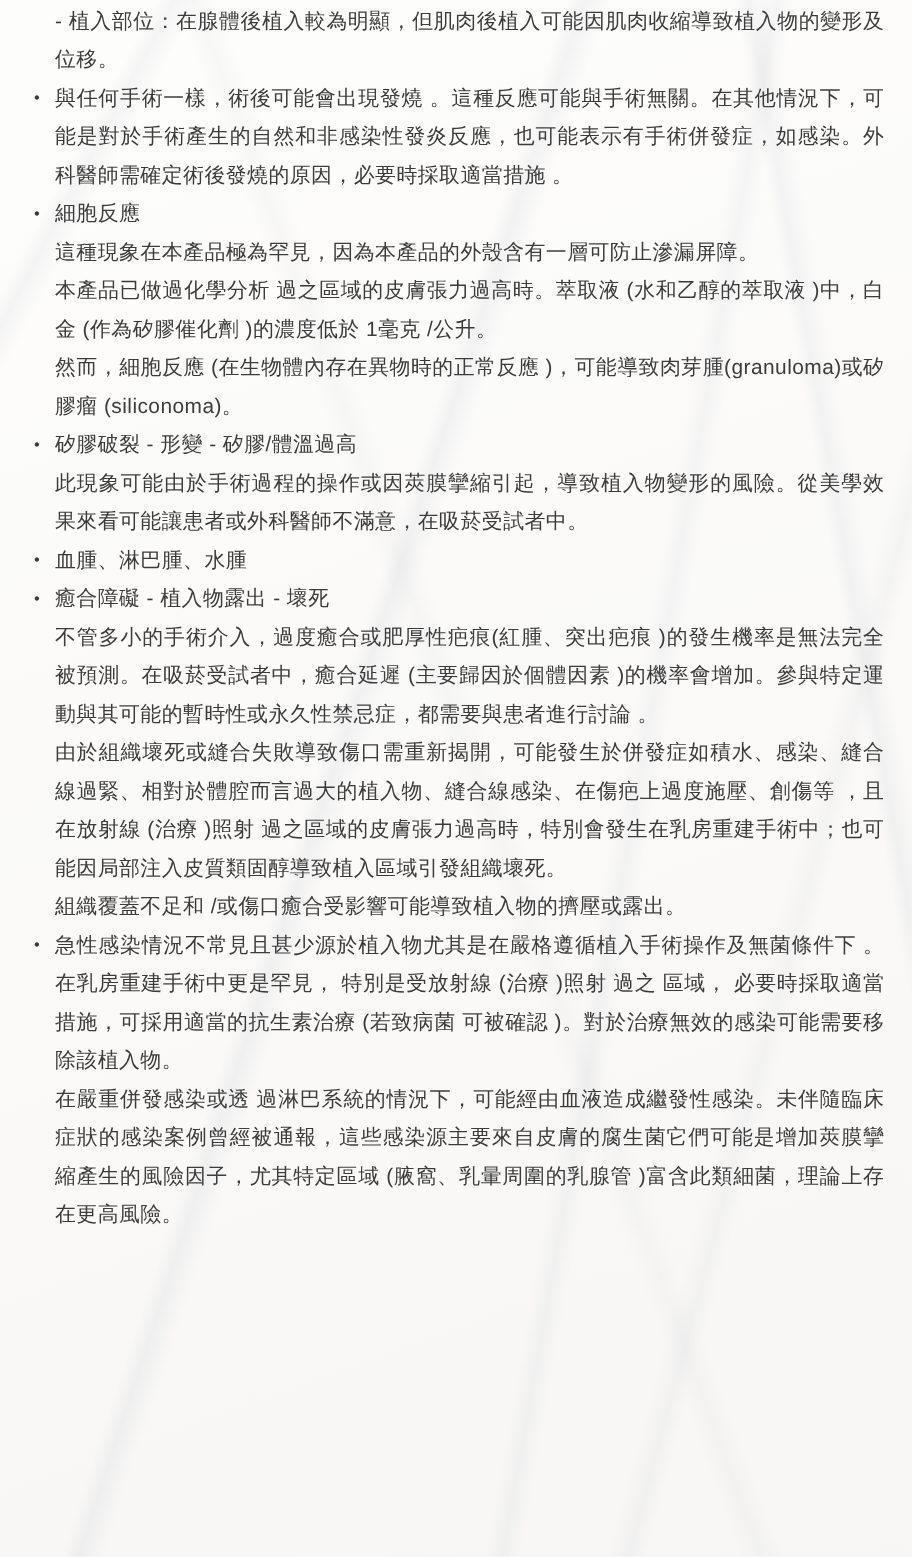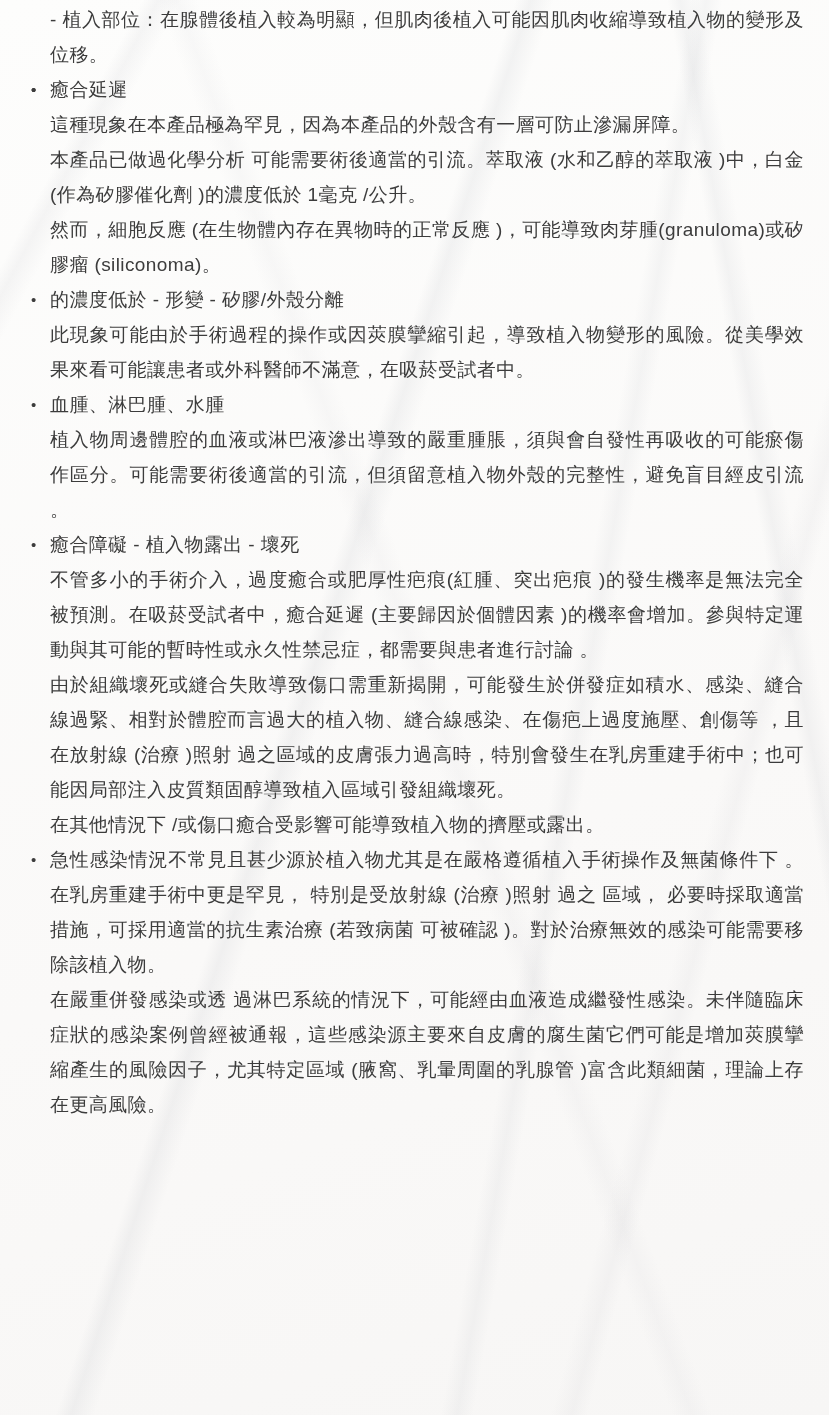--- a/index.html
+++ b/index.html
@@ -63,48 +63,48 @@
 <div class="page">
   <div class="texture"></div>
   <div class="doc">
 
     <p class="intro-line">- 植入部位：在腺體後植入較為明顯，但肌肉後植入可能因肌肉收縮導致植入物的變形及位移。</p>
 
     <ul class="risk-list">
 
       <li class="risk-item">
         <span class="dot">•</span>
+        <p class="para">與任何手術一樣，術後可能會出現發燒 。這種反應可能與手術無關。在其他情況下，可能是對於手術產生的自然和非感染性發炎反應，也可能表示有手術併發症，如感染。外科醫師需確定術後發燒的原因，必要時採取適當措施 。</p>
       </li>
 
       <li class="risk-item">
         <span class="dot">•</span>
-        <p class="risk-title">癒合延遲</p>
+        <p class="risk-title">細胞反應</p>
         <p class="para">這種現象在本產品極為罕見，因為本產品的外殼含有一層可防止滲漏屏障。</p>
-        <p class="para">本產品已做過化學分析 可能需要術後適當的引流。萃取液 (水和乙醇的萃取液 )中，白金 (作為矽膠催化劑 )的濃度低於 1毫克 /公升。</p>
+        <p class="para">本產品已做過化學分析 過之區域的皮膚張力過高時。萃取液 (水和乙醇的萃取液 )中，白金 (作為矽膠催化劑 )的濃度低於 1毫克 /公升。</p>
         <p class="para">然而，細胞反應 (在生物體內存在異物時的正常反應 )，可能導致肉芽腫(granuloma)或矽膠瘤 (siliconoma)。</p>
       </li>
 
       <li class="risk-item">
         <span class="dot">•</span>
-        <p class="risk-title">的濃度低於 - 形變 - 矽膠/外殼分離</p>
+        <p class="risk-title">矽膠破裂 - 形變 - 矽膠/體溫過高</p>
         <p class="para">此現象可能由於手術過程的操作或因莢膜攣縮引起，導致植入物變形的風險。從美學效果來看可能讓患者或外科醫師不滿意，在吸菸受試者中。</p>
       </li>
 
       <li class="risk-item">
         <span class="dot">•</span>
         <p class="risk-title">血腫、淋巴腫、水腫</p>
-        <p class="para">植入物周邊體腔的血液或淋巴液滲出導致的嚴重腫脹，須與會自發性再吸收的可能瘀傷作區分。可能需要術後適當的引流，但須留意植入物外殼的完整性，避免盲目經皮引流 。</p>
       </li>
 
       <li class="risk-item">
         <span class="dot">•</span>
         <p class="risk-title">癒合障礙 - 植入物露出 - 壞死</p>
         <p class="para">不管多小的手術介入，過度癒合或肥厚性疤痕(紅腫、突出疤痕 )的發生機率是無法完全被預測。在吸菸受試者中，癒合延遲 (主要歸因於個體因素 )的機率會增加。參與特定運動與其可能的暫時性或永久性禁忌症，都需要與患者進行討論 。</p>
         <p class="para">由於組織壞死或縫合失敗導致傷口需重新揭開，可能發生於併發症如積水、感染、縫合線過緊、相對於體腔而言過大的植入物、縫合線感染、在傷疤上過度施壓、創傷等 ，且在放射線 (治療 )照射 過之區域的皮膚張力過高時，特別會發生在乳房重建手術中；也可能因局部注入皮質類固醇導致植入區域引發組織壞死。</p>
-        <p class="para">在其他情況下 /或傷口癒合受影響可能導致植入物的擠壓或露出。</p>
+        <p class="para">組織覆蓋不足和 /或傷口癒合受影響可能導致植入物的擠壓或露出。</p>
       </li>
 
       <li class="risk-item">
         <span class="dot">•</span>
         <p class="para">急性感染情況不常見且甚少源於植入物尤其是在嚴格遵循植入手術操作及無菌條件下 。在乳房重建手術中更是罕見， 特別是受放射線 (治療 )照射 過之 區域， 必要時採取適當措施，可採用適當的抗生素治療 (若致病菌 可被確認 )。對於治療無效的感染可能需要移除該植入物。</p>
         <p class="para">在嚴重併發感染或透 過淋巴系統的情況下，可能經由血液造成繼發性感染。未伴隨臨床症狀的感染案例曾經被通報，這些感染源主要來自皮膚的腐生菌它們可能是增加莢膜攣縮產生的風險因子，尤其特定區域 (腋窩、乳暈周圍的乳腺管 )富含此類細菌，理論上存在更高風險。</p>
       </li>
 
     </ul>
   </div>

